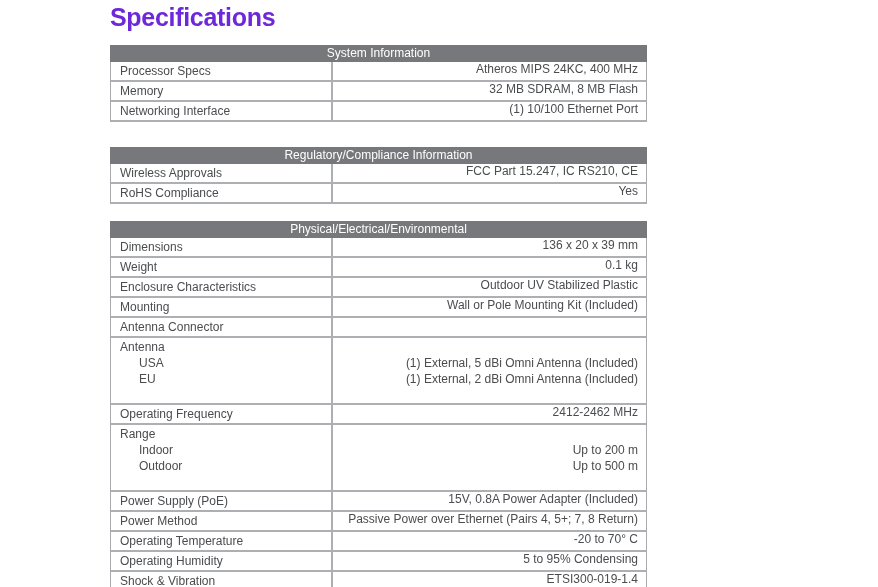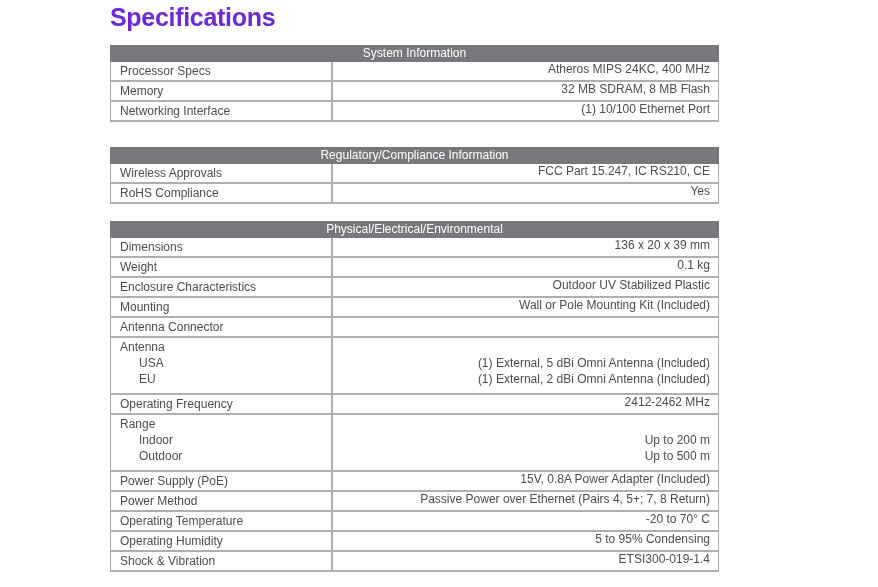--- a/index.html
+++ b/index.html
@@ -18,21 +18,21 @@
   }
   .title {
     font-size: 25px;
     font-weight: bold;
     color: #6d28d9;
     letter-spacing: -0.3px;
     margin: 0 0 13px 0;
     line-height: 30px;
   }
   .spec-table {
-    width: 609px;
+    width: 537px;
     margin-bottom: 25px;
   }
   .spec-table:nth-child(2) {
     margin-bottom: 17px;
   }
   .spec-table:last-child {
     margin-bottom: 0;
     border-radius: 24px;
   }
   .spec-header {
@@ -84,21 +84,21 @@
     height: 16px;
     line-height: 16px;
     white-space: nowrap;
   }
   .line.sub {
     padding-left: 19px;
   }
   .spec-row.group .cell.label,
   .spec-row.group .cell.value {
     padding-top: 1px;
-    padding-bottom: 6px;
+    padding-bottom: 16px;
     justify-content: center;
   }
 </style>
 </head>
 <body>
 
 <div class="page">
   <h1 class="title">Specifications</h1>
   <div id="tables-container">
       <section class="spec-table">

